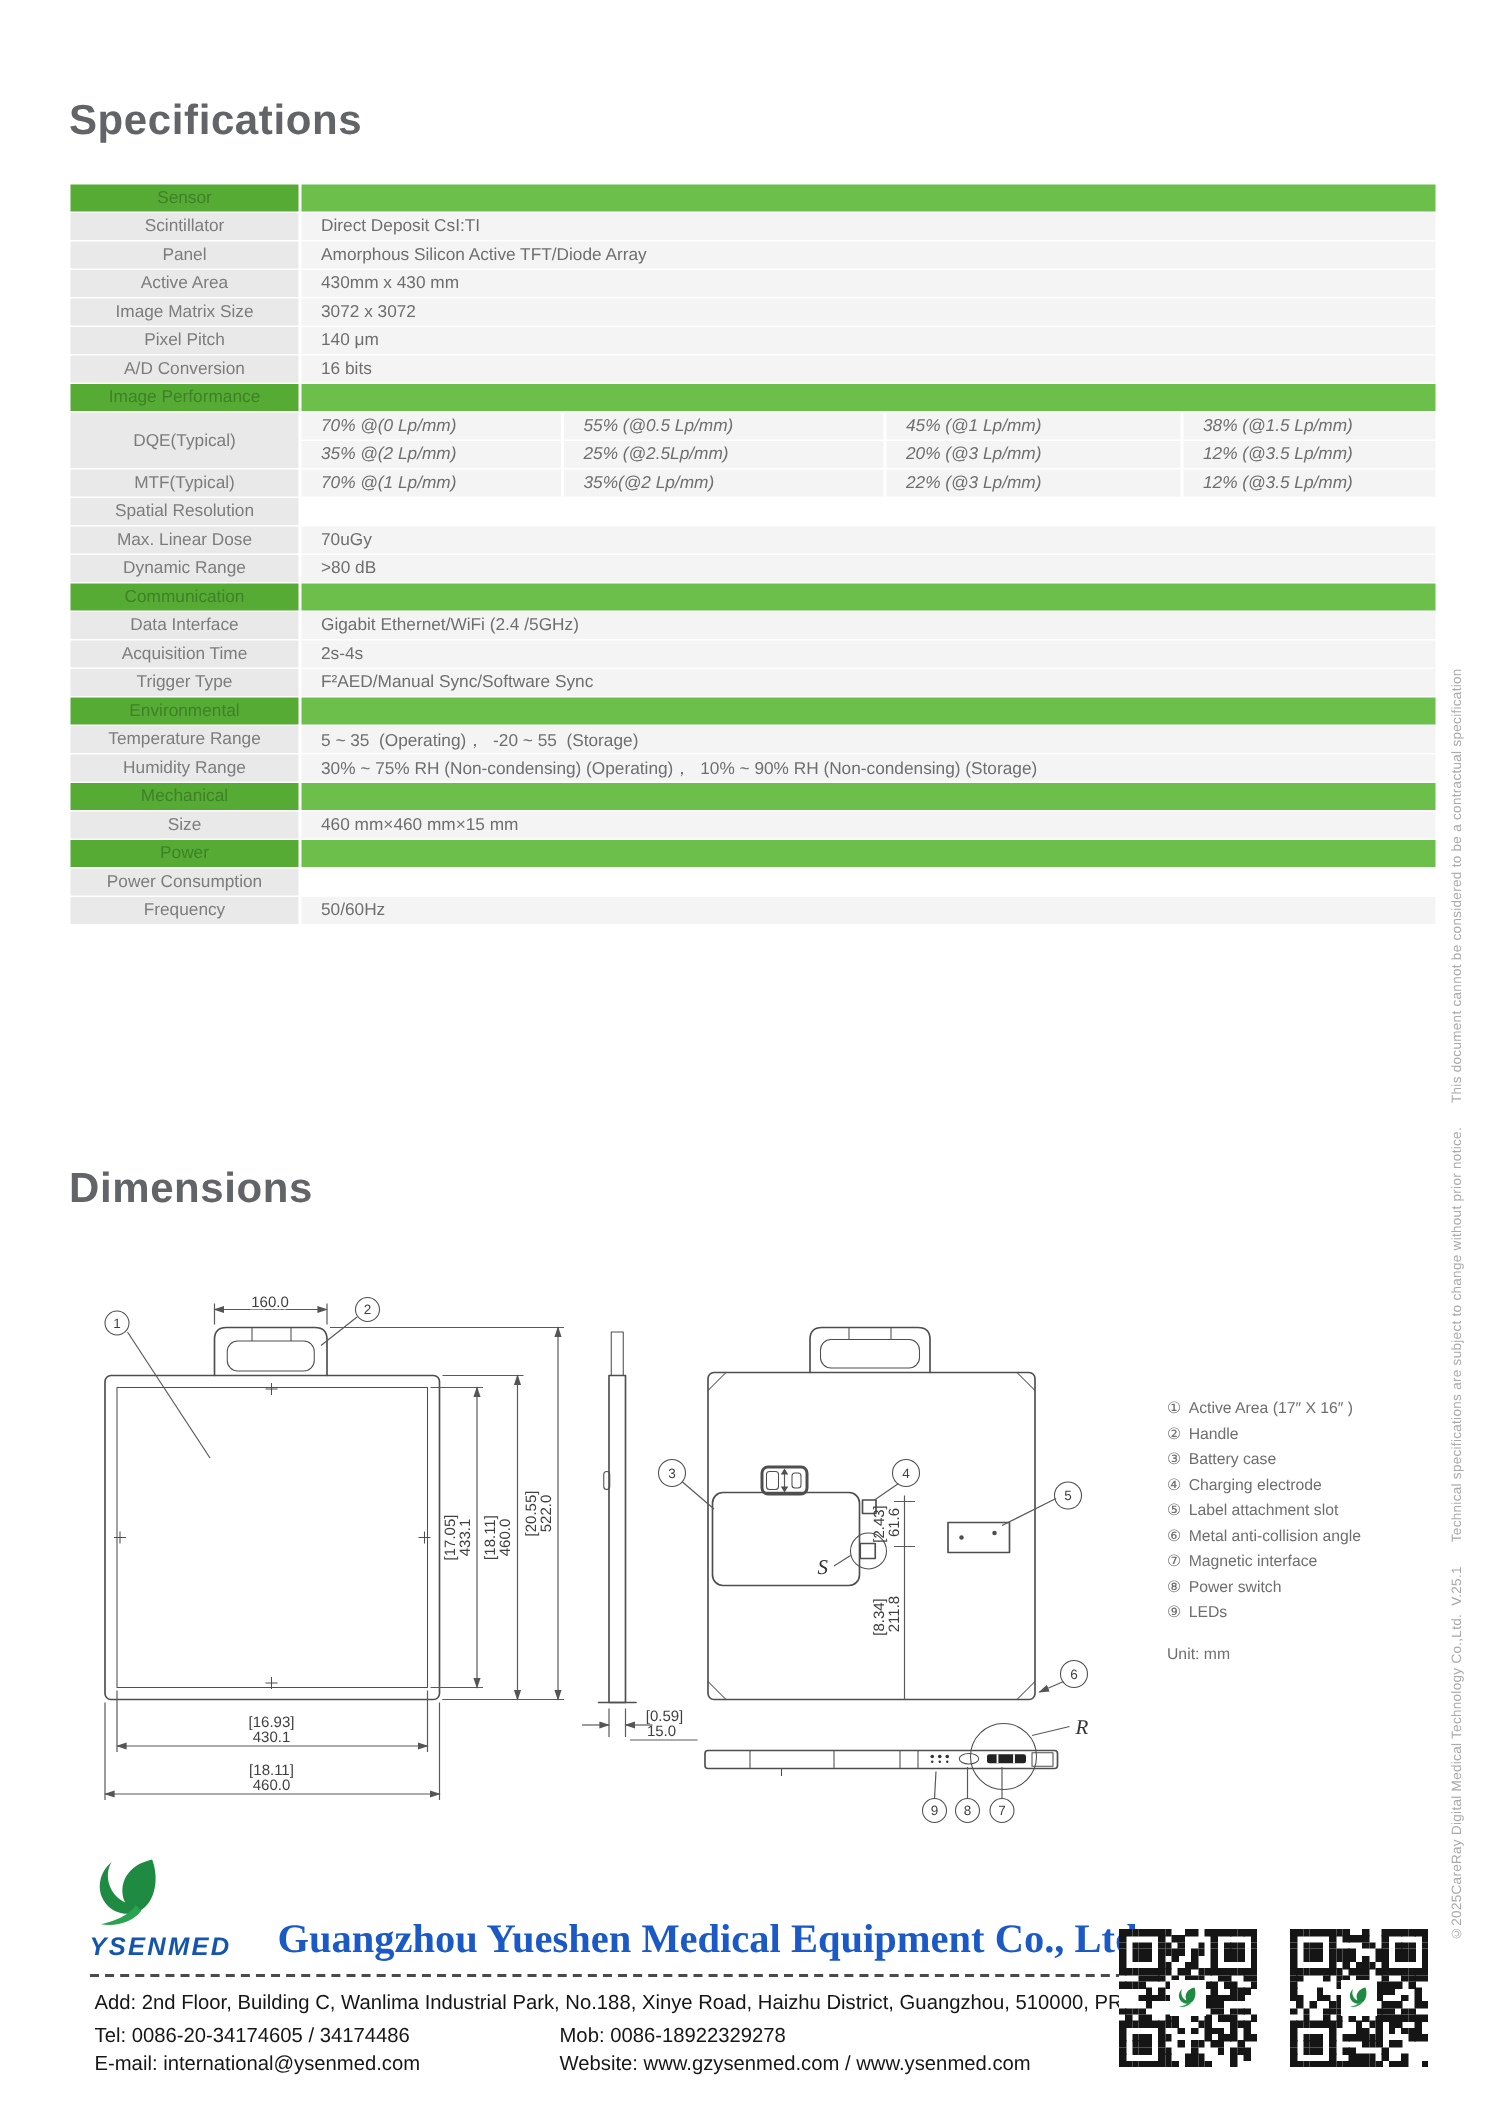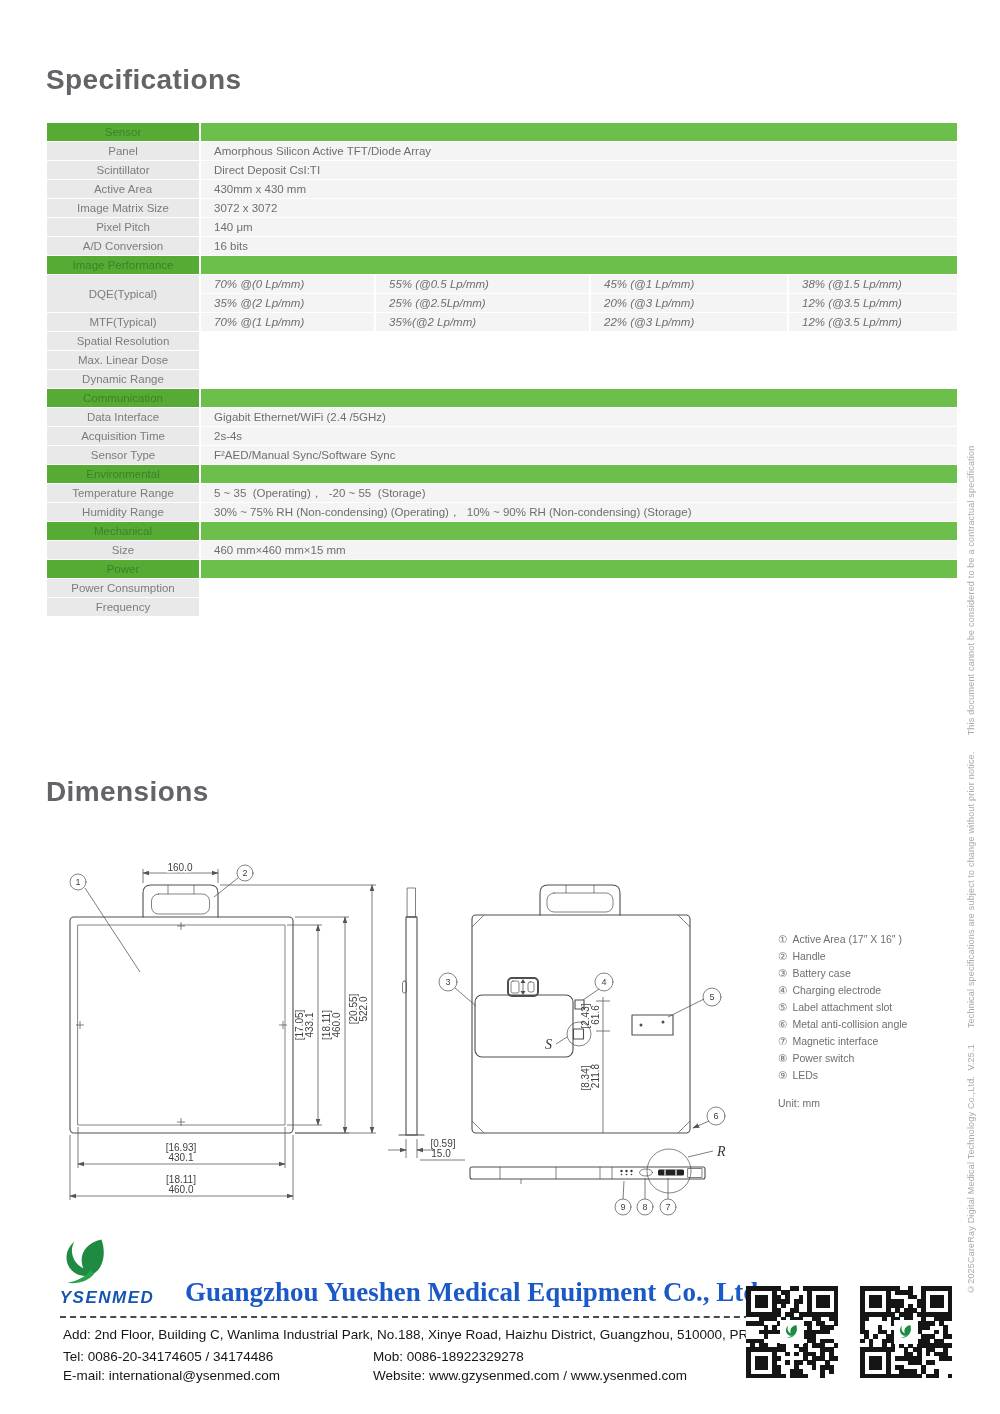--- a/index.html
+++ b/index.html
@@ -74,26 +74,26 @@
 
   <div class="h-title" style="left:46px;top:64px">Specifications</div>
 
   <div class="spec-table">
 
     <div class="srow">
       <div class="cell hlbl">Sensor</div>
         <div class="cell hval"></div>
     </div>
     <div class="srow">
+        <div class="cell lbl">Scintillator</div>
+        <div class="cell val">Direct Deposit CsI:TI</div>
+      </div>
+    <div class="srow">
         <div class="cell lbl">Panel</div>
         <div class="cell val">Amorphous Silicon Active TFT/Diode Array</div>
-      </div>
-    <div class="srow">
-        <div class="cell lbl">Scintillator</div>
-        <div class="cell val">Direct Deposit CsI:TI</div>
       </div>
     <div class="srow">
         <div class="cell lbl">Active Area</div>
         <div class="cell val">430mm x 430 mm</div>
       </div>
     <div class="srow">
         <div class="cell lbl">Image Matrix Size</div>
         <div class="cell val">3072 x 3072</div>
       </div>
     <div class="srow">
@@ -133,39 +133,41 @@
         <div class="cell c2">35%(@2 Lp/mm)</div>
         <div class="cell c3">22% (@3 Lp/mm)</div>
         <div class="cell c4">12% (@3.5 Lp/mm)</div>
       </div>
     </div>
     <div class="srow">
         <div class="cell lbl">Spatial Resolution</div>
       </div>
     <div class="srow">
         <div class="cell lbl">Max. Linear Dose</div>
+        <div class="cell val">70uGy</div>
       </div>
     <div class="srow">
         <div class="cell lbl">Dynamic Range</div>
+        <div class="cell val">&gt;80 dB</div>
       </div>
 
     <div class="srow">
       <div class="cell hlbl">Communication</div>
         <div class="cell hval"></div>
     </div>
     <div class="srow">
         <div class="cell lbl">Data Interface</div>
         <div class="cell val">Gigabit Ethernet/WiFi (2.4 /5GHz)</div>
       </div>
     <div class="srow">
         <div class="cell lbl">Acquisition Time</div>
         <div class="cell val">2s-4s</div>
       </div>
     <div class="srow">
-        <div class="cell lbl">Sensor Type</div>
+        <div class="cell lbl">Trigger Type</div>
         <div class="cell val">F²AED/Manual Sync/Software Sync</div>
       </div>
 
     <div class="srow">
       <div class="cell hlbl">Environmental</div>
         <div class="cell hval"></div>
     </div>
     <div class="srow">
         <div class="cell lbl">Temperature Range</div>
         <div class="cell val">5 ~ 35  (Operating)，  -20 ~ 55  (Storage)</div>
@@ -186,20 +188,21 @@
 
     <div class="srow">
       <div class="cell hlbl">Power</div>
         <div class="cell hval"></div>
     </div>
     <div class="srow">
         <div class="cell lbl">Power Consumption</div>
       </div>
     <div class="srow">
         <div class="cell lbl">Frequency</div>
+        <div class="cell val">50/60Hz</div>
       </div>
   </div>
 
   <div class="h-title" style="left:46px;top:776px">Dimensions</div>
 
   <svg class="drawing" width="740" height="380" viewBox="40 850 740 380">
 
     <g>
       <rect class="ln" x="70" y="917" width="223" height="216" rx="4"></rect>
       <rect class="ln thin" x="78" y="925" width="207" height="200"></rect>

